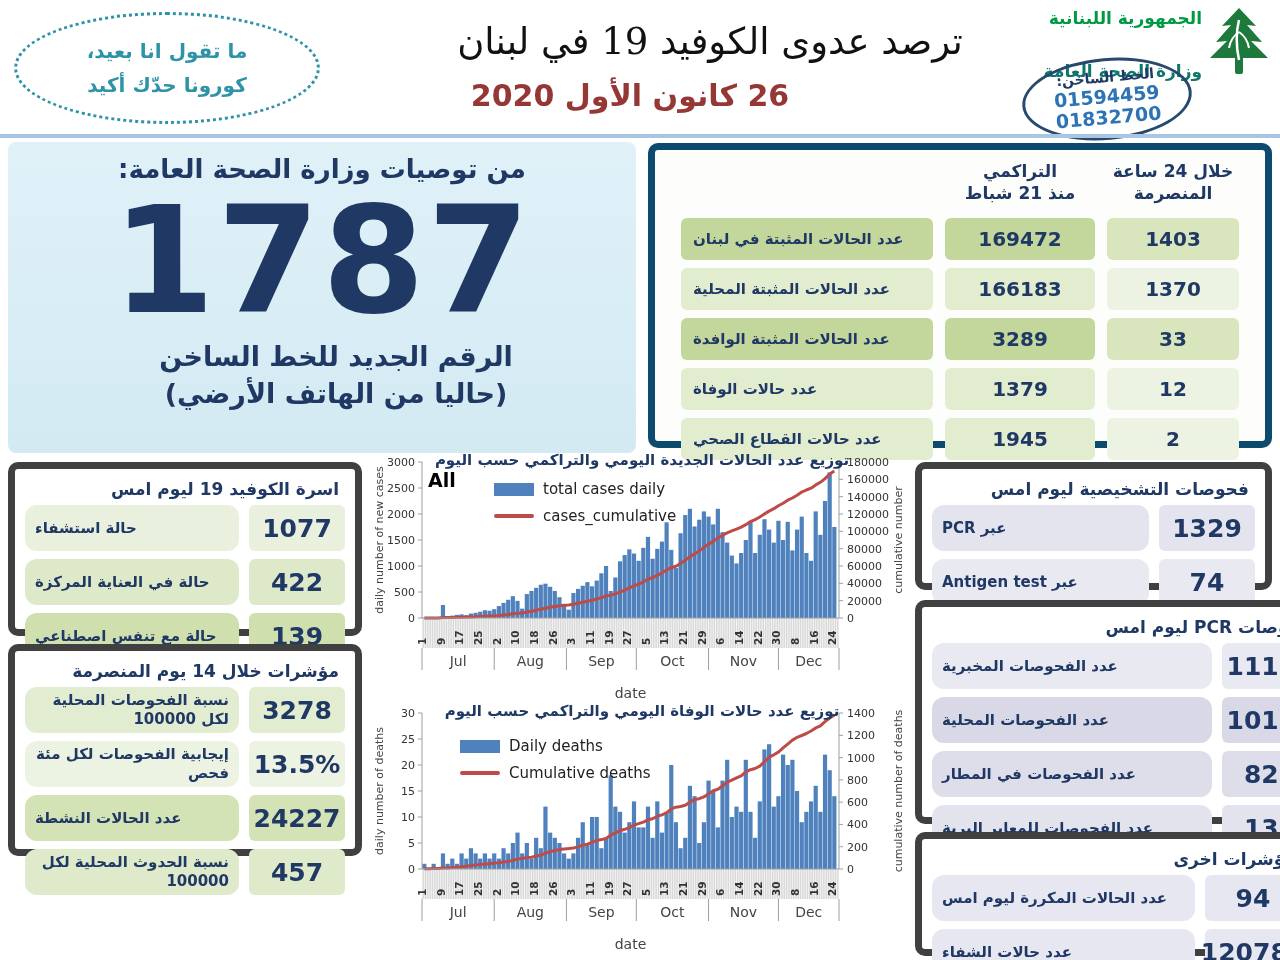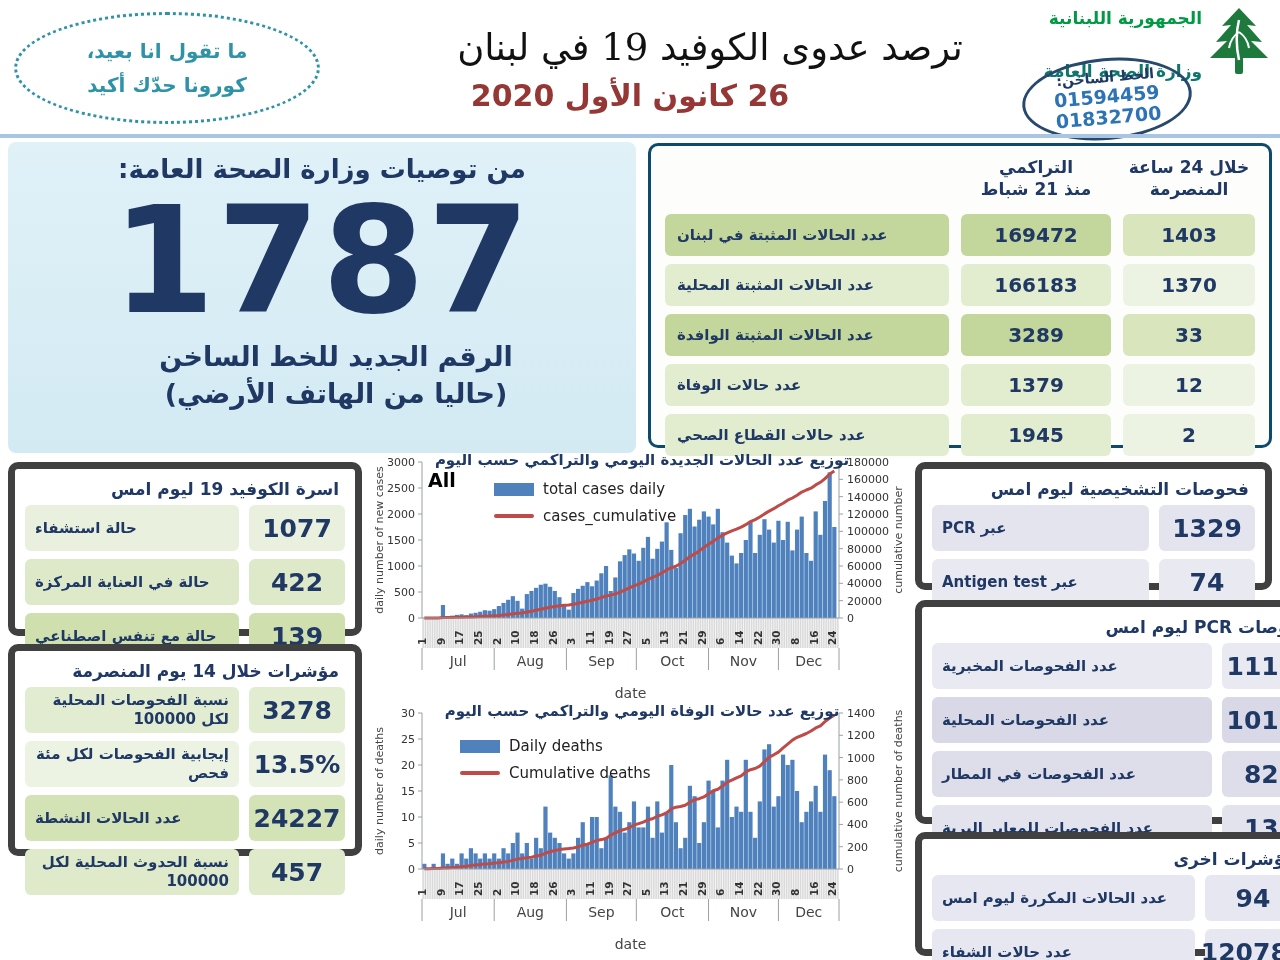--- a/index.html
+++ b/index.html
@@ -3,62 +3,62 @@
 <meta charset="utf-8">
 <style>
   html,body{margin:0;padding:0;background:#fff;}
   #page{position:relative;width:1280px;height:960px;background:#ffffff;overflow:hidden;
         font-family:"DejaVu Sans","Liberation Sans",sans-serif;color:#1f3864;}
   .abs{position:absolute;}
   
   #slogan{left:14px;top:12px;width:300px;height:106px;border:3px dotted #2f93a8;border-radius:50%;
           display:flex;align-items:center;justify-content:center;text-align:center;
           color:#2f93a8;font-weight:bold;font-size:20px;line-height:1.7;direction:rtl;}
-  #main-title{left:390px;top:26px;width:640px;text-align:center;direction:rtl;color:#111;
+  #main-title{left:390px;top:20px;width:640px;text-align:center;direction:rtl;color:#111;
           font-family:"DejaVu Serif","DejaVu Sans",sans-serif;font-size:37px;}
   #main-date{left:420px;top:78px;width:420px;text-align:center;direction:rtl;color:#953735;
           font-weight:bold;font-size:30px;}
   #ministry{right:78px;top:8px;text-align:right;direction:rtl;line-height:1.25;font-size:17px;font-weight:bold;}
   #ministry .l1{color:#009a44;}
   #ministry .l2{color:#0f766e;margin-top:32px;}
   #cedar{right:8px;top:6px;}
   #hotline{right:88px;top:58px;width:164px;height:76px;border:3px solid #27496d;border-radius:50%;
           transform:rotate(-5deg);display:flex;flex-direction:column;align-items:center;justify-content:center;
           text-align:center;line-height:1.12;}
   #hotline .lbl{font-size:14px;font-weight:bold;color:#1f3864;direction:rtl;}
   #hotline .num{font-size:19px;color:#2e74b5;font-weight:bold;}
   #divider{left:0;top:134px;width:1280px;height:4px;background:#a8c6e4;}
   
   #reco{left:8px;top:142px;width:628px;height:311px;border-radius:8px;
         background:linear-gradient(180deg,#e0f1f8 0%,#d3eaf3 100%);text-align:center;}
   #reco .t{font-size:26px;font-weight:bold;direction:rtl;padding-top:12px;}
   #reco .big{font-size:148px;font-weight:bold;line-height:1.05;letter-spacing:2px;}
   #reco .s{font-size:27px;font-weight:bold;direction:rtl;line-height:1.35;margin-left:28px;}
   
-  #mtable{left:648px;top:143px;width:624px;height:305px;border:3px solid #0c4a6e;border-radius:10px;
-          background:#fdfefb;box-sizing:border-box;padding:10px 14px;}
+  #mtable{left:648px;top:143px;width:624px;height:305px;border:7px solid #0c4a6e;border-radius:10px;
+          background:#fdfefb;box-sizing:border-box;padding:10px 26px;}
   .mrow,.mhead{display:flex;gap:12px;align-items:stretch;margin-bottom:8px;}
   .mlabel{flex:1;display:flex;align-items:center;justify-content:flex-end;direction:rtl;
           border-radius:6px;font-size:15px;font-weight:bold;padding:0 12px;min-height:42px;}
   .mcum{width:150px;border-radius:6px;display:flex;align-items:center;justify-content:center;
         font-size:20px;font-weight:bold;min-height:42px;}
   .m24{width:132px;border-radius:6px;display:flex;align-items:center;justify-content:center;
         font-size:20px;font-weight:bold;min-height:42px;}
   .mhead{margin-bottom:14px;}
   .mhead .mlabel,.mhead .mcum,.mhead .m24{background:transparent;border:none;font-size:17px;
         text-align:center;flex-direction:column;line-height:1.3;justify-content:flex-start;}
   .rowdark .mlabel,.rowdark .mcum{background:#c3d69b;}
   .rowdark .m24{background:#d9e6bd;}
   .rowlight .mlabel,.rowlight .mcum{background:#e2edd0;}
   .rowlight .m24{background:#ecf3e2;}
   
   .panel{border:7px solid #404040;border-radius:10px;background:#fff;box-sizing:border-box;padding:6px 10px;}
   .panel .ptitle{direction:rtl;text-align:right;font-weight:bold;font-size:17px;padding:4px 6px 6px;}
   .prow{display:flex;gap:10px;margin-bottom:8px;}
-  .plabel{flex:1;display:flex;align-items:center;justify-content:flex-end;direction:rtl;border-radius:6px;
+  .plabel{flex:1;display:flex;align-items:center;justify-content:flex-end;direction:rtl;border-radius:12px;
           font-size:15px;font-weight:bold;padding:3px 10px;min-height:40px;line-height:1.25;}
   .pnum{width:96px;border-radius:6px;display:flex;align-items:center;justify-content:center;
         font-size:25px;font-weight:bold;min-height:40px;}
   
   #beds .r1 .plabel,#beds .r1 .pnum{background:#e9f0dd;}
   #beds .r2 .plabel,#beds .r2 .pnum{background:#dde9c9;}
   #beds .r3 .plabel,#beds .r3 .pnum{background:#cfe0ae;}
   #ind14 .r1 .plabel,#ind14 .r1 .pnum{background:#e2ecd1;}
   #ind14 .r2 .plabel,#ind14 .r2 .pnum{background:#edf3e3;}
   #ind14 .r3 .plabel,#ind14 .r3 .pnum{background:#d4e3b6;}

